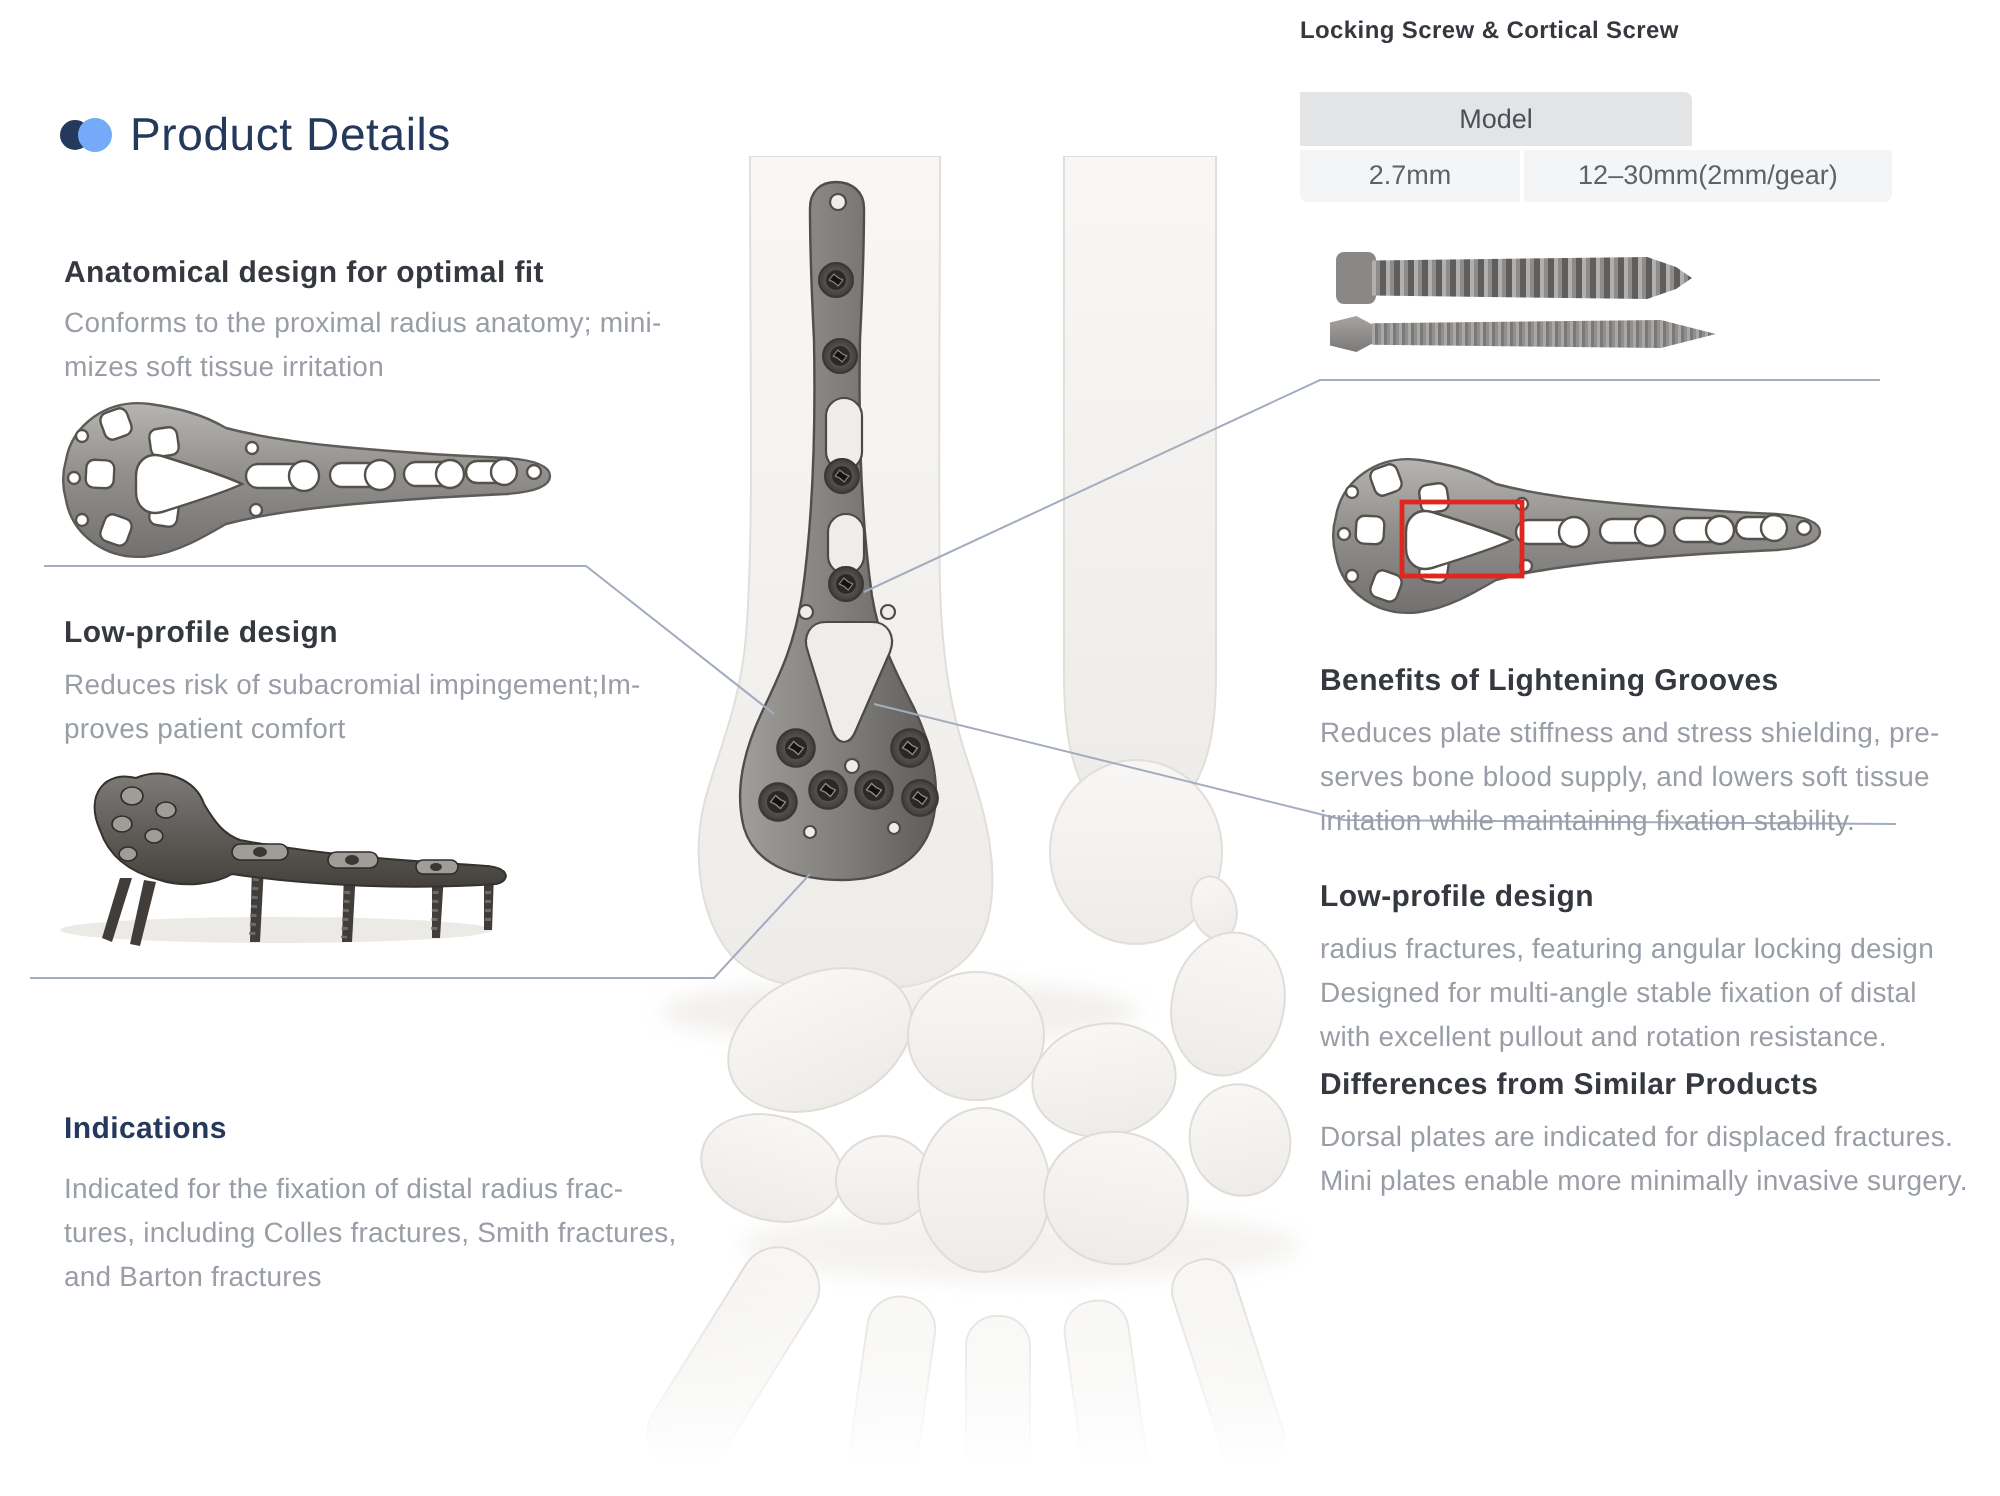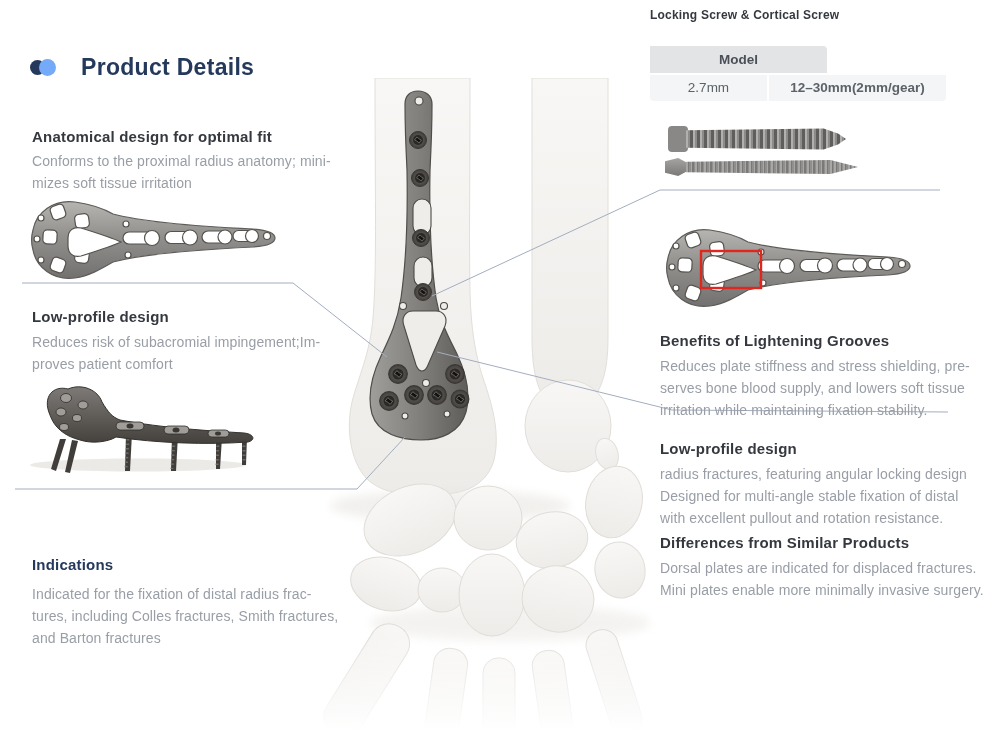--- a/index.html
+++ b/index.html
@@ -7,32 +7,32 @@
         font-family:"Liberation Sans",sans-serif;}
   svg{display:block;}
   .abs{position:absolute;}
 
   
   .title-row{position:absolute;left:30px;top:50px;height:34px;display:flex;align-items:center;}
   .title-icon{position:relative;width:28px;height:18px;margin-right:7px;}
   .title-icon .dot{position:absolute;border-radius:50%;}
   .title-icon .dot.dark{left:0;top:2px;width:15px;height:15px;background:var(--accent_navy,#24395c);}
   .title-icon .dot.light{left:9px;top:1px;width:17px;height:17px;background:var(--accent_blue,#74aaf8);}
-  .page-title{font-size:23px;font-weight:700;color:var(--accent_navy,#24395c);letter-spacing:.3px;margin:16px;}
+  .page-title{font-size:23px;font-weight:400;color:var(--accent_navy,#24395c);letter-spacing:.3px;margin:0;}
 
   .h{position:absolute;font-size:15px;font-weight:700;color:var(--heading,#35393f);letter-spacing:.2px;}
   .h.navy{color:var(--accent_navy,#24395c);}
   .b{position:absolute;font-size:14px;line-height:22px;color:var(--body,#999ea6);letter-spacing:.1px;}
 
   
   .spec-table{position:absolute;left:650px;top:46px;width:296px;font-size:13.5px;}
   .trow{display:flex;gap:2px;margin-bottom:2px;}
   .cell{text-align:center;}
   .cell.c1{width:117px;}
-  .cell.c2{width:177px;font-weight:bold;}
+  .cell.c2{width:196px;}
   .thead .cell{background:var(--table_header_bg,#e3e4e6);color:var(--table_header_text,#4b5058);
                height:27px;line-height:27px;}
   .thead .c1{border-radius:4px 0 0 0;}
   .thead .c2{border-radius:0 4px 0 0;}
   .tbody .cell{background:var(--table_row_bg,#f4f5f6);color:var(--table_row_text,#5d6269);
                height:26px;line-height:26px;}
   .tbody .c1{border-radius:0 0 0 4px;}
   .tbody .c2{border-radius:0 0 4px 0;}
 
   

